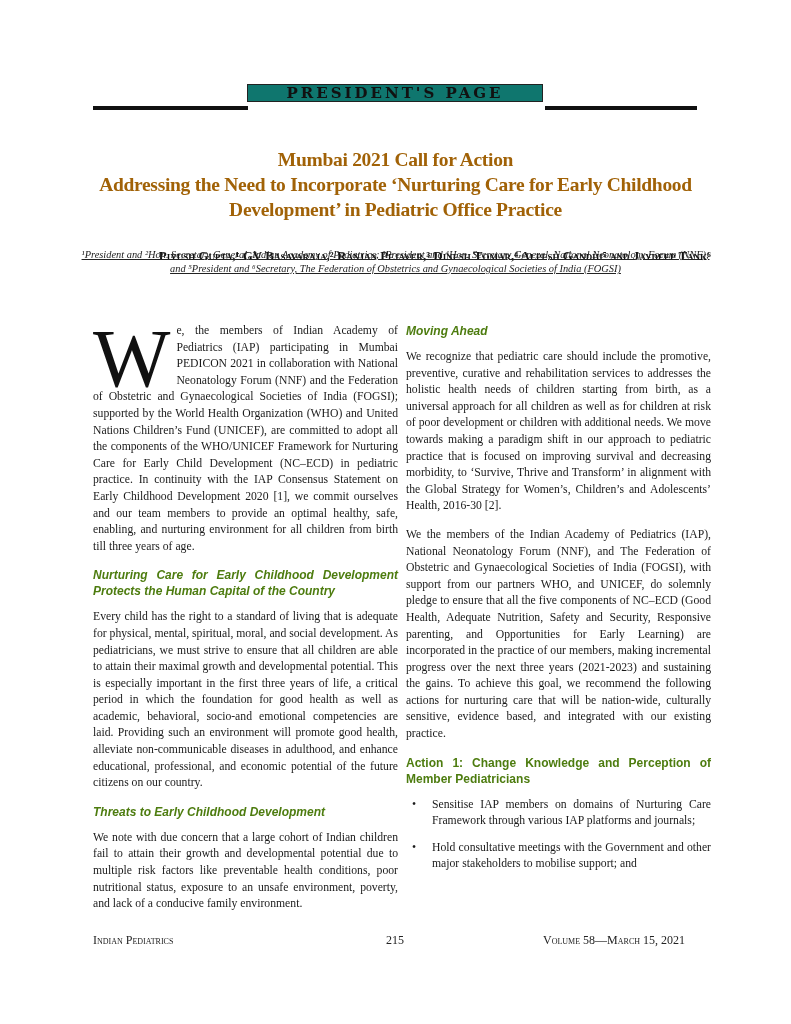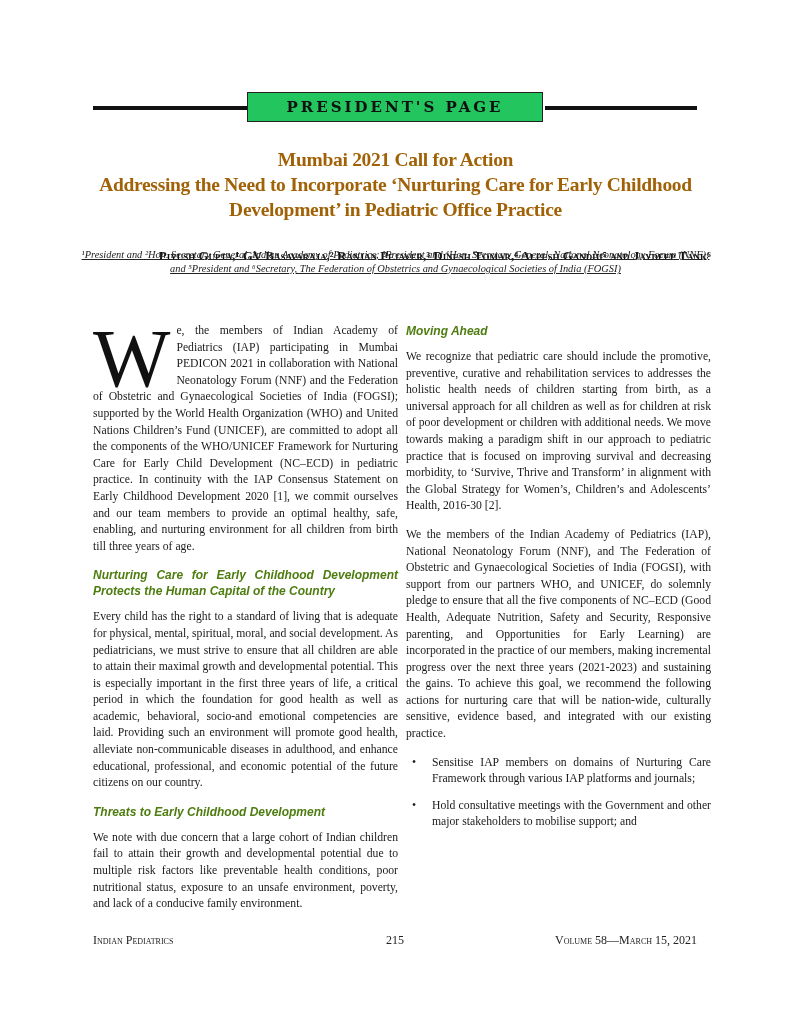--- a/index.html
+++ b/index.html
@@ -1,39 +1,39 @@
 <!DOCTYPE html>
 <html><head>
 <meta charset="utf-8">
 <style>
   html, body { margin: 0; padding: 0; background: #ffffff; }
   body { width: 791px; height: 1024px; position: relative; overflow: hidden; color: #1a1a1a; font-family: "Liberation Serif", serif; }
   .header-rule { position: absolute; top: 106px; height: 4px; background: #111; }
   .header-rule.left { left: 93px; width: 155px; }
   .header-rule.right { left: 545px; width: 152px; }
-  .header-box { position: absolute; left: 247px; top: 92px; width: 296px; height: 30px; border: 1.5px solid #222; box-sizing: border-box; display: flex; align-items: center; justify-content: center; background: #22c55e; }
+  .header-box { position: absolute; left: 247px; top: 84px; width: 296px; height: 18px; border: 1.5px solid #222; box-sizing: border-box; display: flex; align-items: center; justify-content: center; background: #0f766e; }
   .header-box span { font-family: "DejaVu Serif", serif; font-weight: bold; font-size: 15px; letter-spacing: 3px; color: #111; }
   .title-block { position: absolute; left: 80px; width: 631px; top: 147px; text-align: center; }
   .title { font-family: "Liberation Serif", serif; font-weight: bold; font-size: 19.5px; line-height: 25px; color: #a16207; letter-spacing: -0.3px; }
   .authors { position: absolute; left: 80px; width: 631px; top: 248px; text-align: right; font-weight: bold; font-size: 13px; font-variant: small-caps; color: #111; }
   .affil { position: absolute; left: 80px; width: 631px; top: 248px; text-align: center; font-style: italic; font-size: 10.4px; line-height: 14px; color: #222; text-decoration: underline; }
   .col { position: absolute; top: 323px; width: 305px; font-size: 11.7px; line-height: 16.6px; text-align: justify; }
   .col.left { left: 93px; }
   .col.right { left: 406px; }
   .col p { margin: 0 0 12px 0; }
   .dropcap { float: left; font-family: "Liberation Serif", serif; font-size: 82px; line-height: 60px; padding-top: 6px; margin-right: 6px; margin-bottom: -4px; color: #111; }
   .sh { font-family: "Liberation Sans", sans-serif; font-weight: bold; font-style: italic; font-size: 12px; line-height: 16px; margin: 0 0 10px 0; color: #4d7c0f; }
   .sh.upright { font-style: normal; }
   ul.bullets { list-style: none; margin: 0; padding: 0; }
   ul.bullets li { position: relative; padding-left: 26px; margin-bottom: 10px; }
   ul.bullets li .b { position: absolute; left: 6px; top: 0; }
   .footer { position: absolute; top: 933px; left: 93px; width: 604px; font-size: 12px; font-variant: small-caps; color: #222; }
   .footer .l { position: absolute; left: 0; }
   .footer .c { position: absolute; left: 302px; transform: translateX(-50%); font-variant: normal; }
-  .footer .r { position: absolute; right: 0; margin-left: 8px; }
+  .footer .r { position: absolute; right: 12px; margin-left: 8px; }
 </style>
 </head>
 <body>
 
 <div class="header-rule left"></div>
 <div class="header-box">
   <span>PRESIDENT'S PAGE</span>
 </div>
 <div class="header-rule right"></div>
 
@@ -53,20 +53,21 @@
   <div class="sh">Nurturing Care for Early Childhood Development Protects the Human Capital of the Country</div>
   <p>Every child has the right to a standard of living that is adequate for physical, mental, spiritual, moral, and social development. As pediatricians, we must strive to ensure that all children are able to attain their maximal growth and developmental potential. This is especially important in the first three years of life, a critical period in which the foundation for good health as well as academic, behavioral, socio-and emotional competencies are laid. Providing such an environment will promote good health, alleviate non-communicable diseases in adulthood, and enhance educational, professional, and economic potential of the future citizens on our country.</p>
   <div class="sh">Threats to Early Childhood Development</div>
   <p>We note with due concern that a large cohort of Indian children fail to attain their growth and developmental potential due to multiple risk factors like preventable health conditions, poor nutritional status, exposure to an unsafe environment, poverty, and lack of a conducive family environment.</p>
 </div>
 
 <div class="col right">
   <div class="sh">Moving Ahead</div>
   <p>We recognize that pediatric care should include the promotive, preventive, curative and rehabilitation services to addresses the holistic health needs of children starting from birth, as a universal approach for all children as well as for children at risk of poor development or children with additional needs. We move towards making a paradigm shift in our approach to pediatric practice that is focused on improving survival and decreasing morbidity, to ‘Survive, Thrive and Transform’ in alignment with the Global Strategy for Women’s, Children’s and Adolescents’ Health, 2016-30 [2].</p>
   <p>We the members of the Indian Academy of Pediatrics (IAP), National Neonatology Forum (NNF), and The Federation of Obstetric and Gynaecological Societies of India (FOGSI), with support from our partners WHO, and UNICEF, do solemnly pledge to ensure that all the five components of NC–ECD (Good Health, Adequate Nutrition, Safety and Security, Responsive parenting, and Opportunities for Early Learning) are incorporated in the practice of our members, making incremental progress over the next three years (2021-2023) and sustaining the gains. To achieve this goal, we recommend the following actions for nurturing care that will be nation-wide, culturally sensitive, evidence based, and integrated with our existing practice.</p>
+  <div class="sh upright">Action 1: Change Knowledge and Perception of Member Pediatricians</div>
   <ul class="bullets">
     <li>
       <span class="b">•</span>
       <span>Sensitise IAP members on domains of Nurturing Care Framework through various IAP platforms and journals;</span>
     </li>
     <li>
       <span class="b">•</span>
       <span>Hold consultative meetings with the Government and other major stakeholders to mobilise support; and</span>
     </li>
   </ul>

